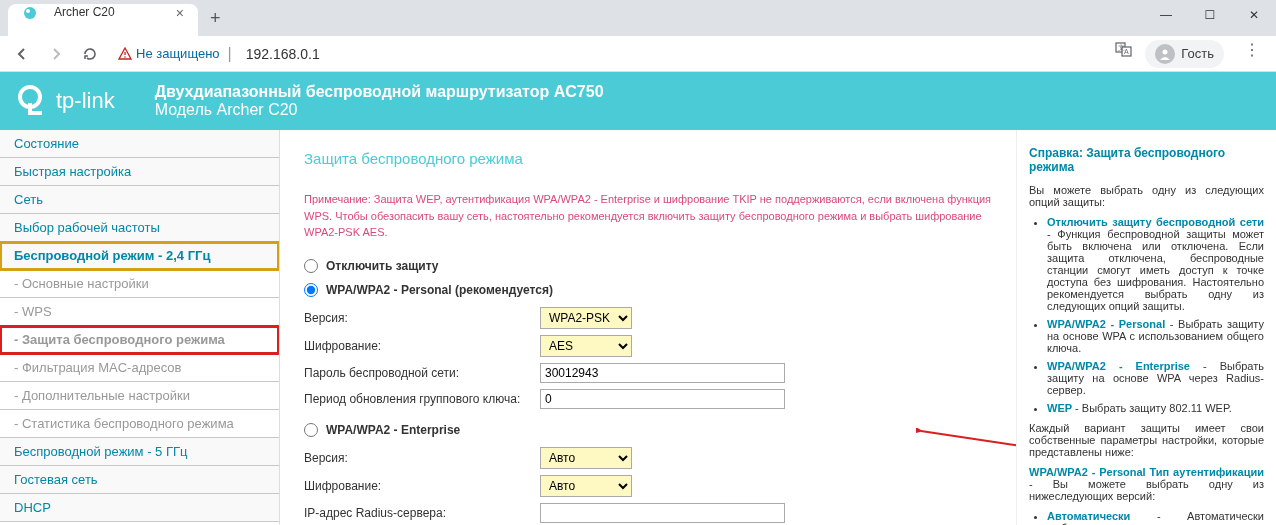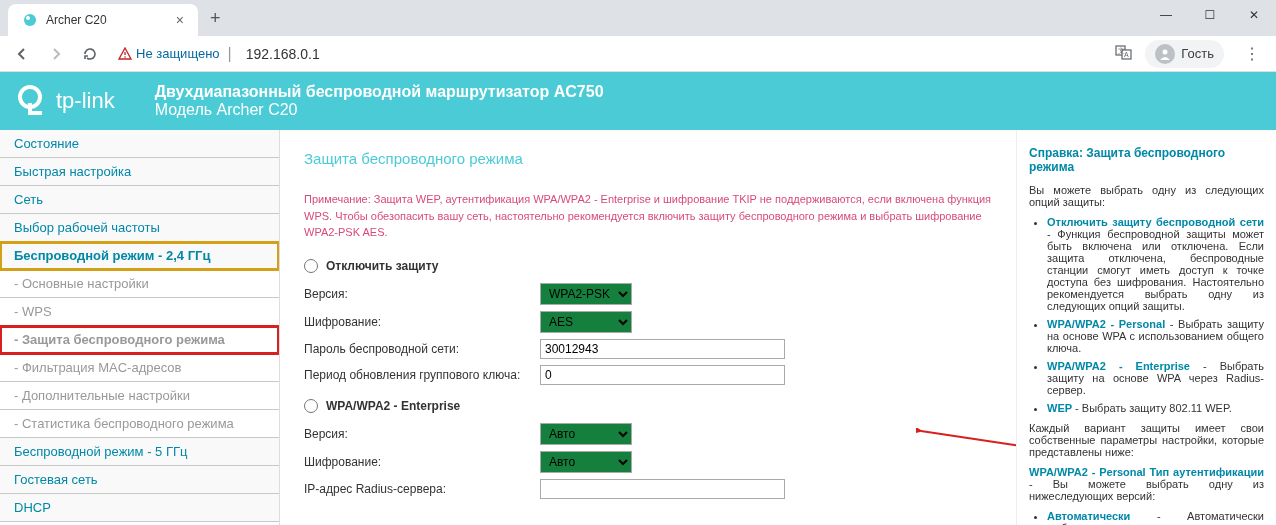--- a/index.html
+++ b/index.html
@@ -1,30 +1,30 @@
 <!DOCTYPE html>
 <html><head>
 <meta charset="utf-8">
 <style>
 *{margin:0;padding:0;box-sizing:border-box;font-family:Arial,sans-serif}
 body{width:1276px;height:525px;overflow:hidden;background:#fff}
 .chrome-top{height:36px;background:#dee1e6;display:flex;align-items:center;position:relative}
-.tab{background:#fff;height:32px;margin-top:4px;margin-left:8px;padding:16px 14px;display:flex;align-items:center;gap:8px;border-radius:8px 8px 0 0;font-size:12px;color:#333;min-width:190px;position:relative}
+.tab{background:#fff;height:32px;margin-top:4px;margin-left:8px;padding:1px 14px;display:flex;gap:16px;border-radius:8px 8px 0 0;font-size:12px;color:#333;min-width:190px;position:relative}
 .favicon{width:16px;height:16px;display:flex;align-items:center;justify-content:center}
 .tab-close{color:#666;font-size:14px;margin-left:auto;cursor:pointer}
 .tab-plus{color:#555;font-size:18px;margin-left:12px;cursor:pointer}
 .win-controls{position:absolute;right:0;top:0;display:flex;height:30px}
 .win-btn{width:44px;display:flex;align-items:center;justify-content:center;color:#333;font-size:12px;cursor:pointer}
 .addr-bar{height:36px;background:#fff;border-bottom:1px solid #ddd;display:flex;align-items:center;padding:0 8px;gap:6px}
 .nav-btn{width:28px;height:28px;display:flex;align-items:center;justify-content:center;color:#5f6368;cursor:pointer;border-radius:50%}
 .nav-btn.disabled{color:#bbb}
 .security-warn{display:flex;align-items:center;gap:4px;color:#0369a1;font-size:13px;margin-left:8px}
 .url{color:#333;font-size:14px;margin-left:6px}
 .sep{color:#999;margin:0 2px}
-.right-icons{margin-left:auto;display:flex;align-items:center;gap:12px}
+.right-icons{margin-left:auto;display:flex;gap:12px}
 .guest-btn{display:flex;align-items:center;gap:6px;background:#f1f3f4;padding:4px 10px;border-radius:14px;font-size:13px;color:#3c4043}
 .guest-icon{width:20px;height:20px;background:#bdc1c6;border-radius:50%;display:flex;align-items:center;justify-content:center}
 .menu-dots{color:#5f6368;font-size:16px;cursor:pointer;padding:0 8px}
 .router-header{height:58px;background:#4acbd6;display:flex;align-items:center;padding:0 16px;gap:40px}
 .logo{display:flex;align-items:center;gap:4px}
 .logo-icon{width:36px;height:36px}
 .logo-text{color:#fff;font-size:22px;font-weight:300}
 .header-titles{color:#fff}
 .header-title{font-size:16px;font-weight:bold}
 .header-sub{font-size:16px}
@@ -36,21 +36,21 @@
 .menu-item.hl-red{outline:3px solid #d92020;outline-offset:-2px;font-weight:bold}
 .content{flex:1;display:flex;overflow:hidden}
 .form-area{flex:1;padding:20px 24px;overflow-y:auto;position:relative}
 .page-title{color:#4acbd6;font-size:15px;margin-bottom:24px}
 .note{color:#d94a7a;font-size:11px;line-height:1.5;margin-bottom:18px}
 .radio-row{margin:10px 0;display:flex;align-items:center;gap:8px}
 .radio-row input[type=radio]{width:14px;height:14px}
 .radio-label{font-size:12px;font-weight:bold;color:#333}
 .field-row{display:flex;align-items:center;margin:6px 0;gap:6px}
 .field-label{width:230px;font-size:12px;color:#333}
-.field-row select,.field-row input[type=text]{font-size:12px;padding:2px 4px;border:1px solid #aaa;background:#15803d}
+.field-row select,.field-row input[type=text]{font-size:12px;padding:2px 4px;border:1px solid #aaa;background:#fef9c3}
 .field-row select{width:92px}
 .field-row input.wide{width:245px;background:#fff}
 .help-panel{width:260px;padding:16px 12px;font-size:11px;color:#333;border-left:1px solid #eee;overflow-y:auto}
 .help-title{color:#0088a8;font-size:12px;font-weight:bold;margin-bottom:10px}
 .help-panel p{margin-bottom:8px;text-align:justify}
 .help-panel ul{list-style:disc;padding-left:18px;margin-bottom:8px}
 .help-panel li{margin-bottom:6px;text-align:justify}
 .help-panel b{color:#0088a8}
 .arrow-svg{position:absolute;left:636px;top:298px}
 </style>
@@ -161,20 +161,24 @@
   <div class="content">
     <div class="form-area">
       <div class="page-title">Защита беспроводного режима</div>
       <div class="note">Примечание: Защита WEP, аутентификация WPA/WPA2 - Enterprise и шифрование TKIP не поддерживаются, если включена функция WPS. Чтобы обезопасить вашу сеть, настоятельно рекомендуется включить защиту беспроводного режима и выбрать шифрование WPA2-PSK AES.</div>
 
       <div class="radio-row">
         <input type="radio" name="sec" style="">
         <span class="radio-label">Отключить защиту</span>
       </div>
 
+      <div class="radio-row">
+        <input type="radio" name="sec" checked="" style="">
+        <span class="radio-label">WPA/WPA2 - Personal (рекомендуется)</span>
+      </div>
 
       <div class="field-row">
         <span class="field-label">Версия:</span>
         <select><option>WPA2-PSK</option></select>
       </div>
       <div class="field-row">
         <span class="field-label">Шифрование:</span>
         <select><option>AES</option></select>
       </div>
       <div class="field-row">

